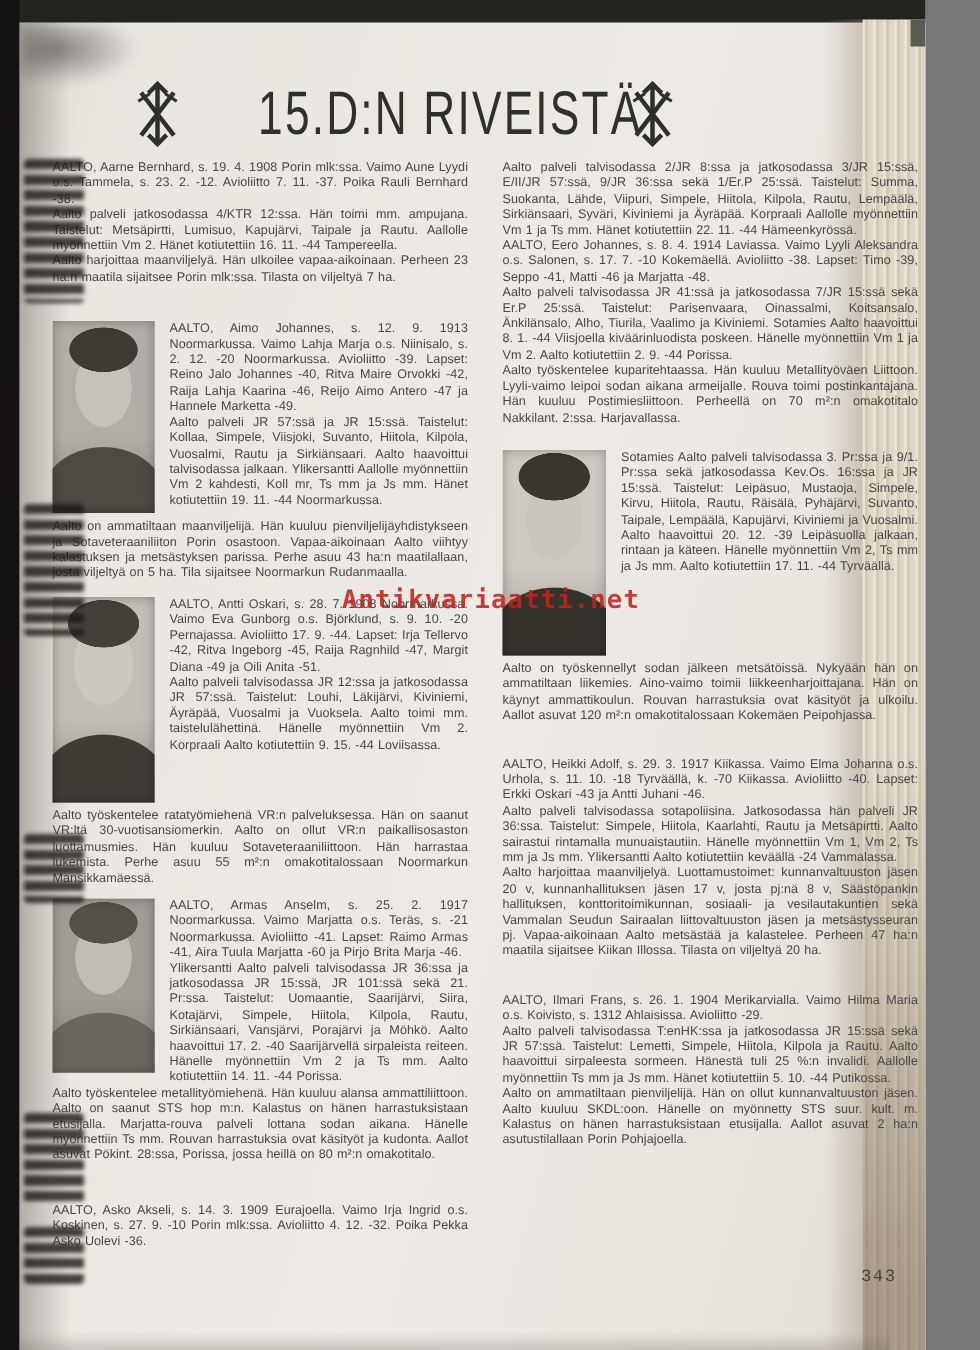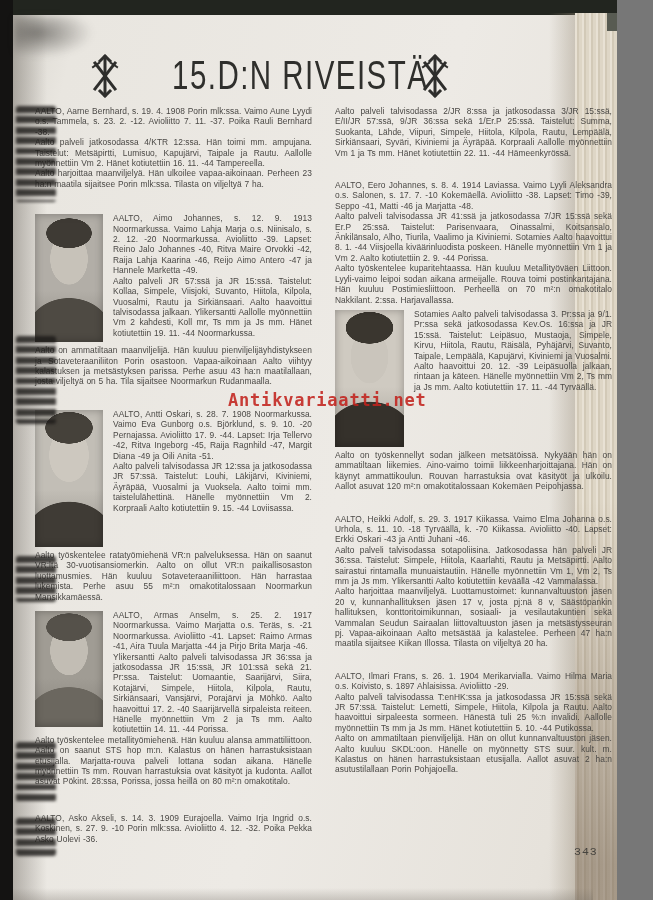--- a/index.html
+++ b/index.html
@@ -37,22 +37,22 @@
   .insignia{flex:0 0 auto;}
   
   .col{position:absolute;top:106px;width:277px;filter:blur(.25px);}
   .col-left{left:35px;}
   .col-right{left:335px;}
   .entry{position:relative;}
   .entry::after{content:"";display:block;clear:both;}
   .para{margin:0;font-size:8.4px;line-height:10.4px;text-align:justify;color:#4a4845;
         word-spacing:.4px;letter-spacing:.05px;}
   .para.clear{clear:left;}
-  .e-mb24{margin-bottom:24px;} .e-mb10{margin-bottom:22px;} .e-mb8{margin-bottom:8px;}
-  .e-mb26{margin-bottom:26px;} .e-mb6{margin-bottom:22px;} .e-mb16{margin-bottom:4px;}
+  .e-mb24{margin-bottom:24px;} .e-mb10{margin-bottom:10px;} .e-mb8{margin-bottom:8px;}
+  .e-mb26{margin-bottom:26px;} .e-mb6{margin-bottom:0;} .e-mb16{margin-bottom:16px;}
   .e-mb22{margin-bottom:22px;}
   
   .photo{float:left;width:68px;margin:1px 10px 3px 0;box-shadow:inset 0 0 8px rgba(0,0,0,.3);}
   .ph-a{height:128px;background:
         radial-gradient(ellipse 23px 15px at 50% 15%,#3e3a34 0 98%,transparent 100%),
         radial-gradient(ellipse 19px 26px at 50% 35%,#c7c2b9 0 98%,transparent 100%),
         radial-gradient(ellipse 42px 34px at 50% 92%,#4e4a43 0 98%,transparent 100%),
         linear-gradient(to bottom,#b2aea7 0 60%,#8e8a83 100%);}
   .ph-b{height:137px;background:
         radial-gradient(ellipse 24px 16px at 50% 13%,#45413a 0 98%,transparent 100%),
@@ -128,21 +128,21 @@
       <p class="para clear">Aalto on ammatiltaan maanviljelijä. Hän kuuluu pienviljelijäyhdistykseen ja Sotaveteraaniliiton Porin osastoon. Vapaa-aikoinaan Aalto viihtyy kalastuksen ja metsästyksen parissa. Perhe asuu 43 ha:n maatilallaan, josta viljeltyä on 5 ha. Tila sijaitsee Noormarkun Rudanmaalla.</p>
     </div>
     <div class="entry e-mb8">
       <div class="photo ph-b"></div>
       <p class="para">AALTO, Antti Oskari, s. 28. 7. 1908 Noormarkussa. Vaimo Eva Gunborg o.s. Björklund, s. 9. 10. -20 Pernajassa. Avioliitto 17. 9. -44. Lapset: Irja Tellervo -42, Ritva Ingeborg -45, Raija Ragnhild -47, Margit Diana -49 ja Oili Anita -51.</p>
       <p class="para">Aalto palveli talvisodassa JR 12:ssa ja jatkosodassa JR 57:ssä. Taistelut: Louhi, Läkijärvi, Kiviniemi, Äyräpää, Vuosalmi ja Vuoksela. Aalto toimi mm. taistelulähettinä. Hänelle myönnettiin Vm 2. Korpraali Aalto kotiutettiin 9. 15. -44 Loviisassa.</p>
       <p class="para clear">Aalto työskentelee ratatyömiehenä VR:n palveluksessa. Hän on saanut VR:ltä 30-vuotisansiomerkin. Aalto on ollut VR:n paikallisosaston luottamusmies. Hän kuuluu Sotaveteraaniliittoon. Hän harrastaa lukemista. Perhe asuu 55 m²:n omakotitalossaan Noormarkun Mansikkamäessä.</p>
     </div>
     <div class="entry e-mb26">
       <div class="photo ph-c"></div>
-      <p class="para">AALTO, Armas Anselm, s. 25. 2. 1917 Noormarkussa. Vaimo Marjatta o.s. Teräs, s. -21 Noormarkussa. Avioliitto -41. Lapset: Raimo Armas -41, Aira Tuula Marjatta -44 ja Pirjo Brita Marja -46.</p>
+      <p class="para">AALTO, Armas Anselm, s. 25. 2. 1917 Noormarkussa. Vaimo Marjatta o.s. Teräs, s. -21 Noormarkussa. Avioliitto -41. Lapset: Raimo Armas -41, Aira Tuula Marjatta -60 ja Pirjo Brita Marja -46.</p>
       <p class="para">Ylikersantti Aalto palveli talvisodassa JR 36:ssa ja jatkosodassa JR 15:ssä, JR 101:ssä sekä 21. Pr:ssa. Taistelut: Uomaantie, Saarijärvi, Siira, Kotajärvi, Simpele, Hiitola, Kilpola, Rautu, Sirkiänsaari, Vansjärvi, Porajärvi ja Möhkö. Aalto haavoittui 17. 2. -40 Saarijärvellä sirpaleista reiteen. Hänelle myönnettiin Vm 2 ja Ts mm. Aalto kotiutettiin 14. 11. -44 Porissa.</p>
       <p class="para clear">Aalto työskentelee metallityömiehenä. Hän kuuluu alansa ammattiliittoon. Aalto on saanut STS hop m:n. Kalastus on hänen harrastuksistaan etusijalla. Marjatta-rouva palveli lottana sodan aikana. Hänelle myönnettiin Ts mm. Rouvan harrastuksia ovat käsityöt ja kudonta. Aallot asuvat Pökint. 28:ssa, Porissa, jossa heillä on 80 m²:n omakotitalo.</p>
     </div>
     <div class="entry">
       <p class="para">AALTO, Asko Akseli, s. 14. 3. 1909 Eurajoella. Vaimo Irja Ingrid o.s. Koskinen, s. 27. 9. -10 Porin mlk:ssa. Avioliitto 4. 12. -32. Poika Pekka Asko Uolevi -36.</p>
     </div>
   </div>
 
   <div class="col col-right">
     <div class="entry e-mb6">
@@ -153,25 +153,25 @@
       <p class="para">Aalto palveli talvisodassa JR 41:ssä ja jatkosodassa 7/JR 15:ssä sekä Er.P 25:ssä. Taistelut: Parisenvaara, Oinassalmi, Koitsansalo, Änkilänsalo, Alho, Tiurila, Vaalimo ja Kiviniemi. Sotamies Aalto haavoittui 8. 1. -44 Viisjoella kiväärinluodista poskeen. Hänelle myönnettiin Vm 1 ja Vm 2. Aalto kotiutettiin 2. 9. -44 Porissa.</p>
       <p class="para">Aalto työskentelee kuparitehtaassa. Hän kuuluu Metallityöväen Liittoon. Lyyli-vaimo leipoi sodan aikana armeijalle. Rouva toimi postinkantajana. Hän kuuluu Postimiesliittoon. Perheellä on 70 m²:n omakotitalo Nakkilant. 2:ssa. Harjavallassa.</p>
     </div>
     <div class="entry e-mb22">
       <div class="photo ph-d"></div>
       <p class="para">Sotamies Aalto palveli talvisodassa 3. Pr:ssa ja 9/1. Pr:ssa sekä jatkosodassa Kev.Os. 16:ssa ja JR 15:ssä. Taistelut: Leipäsuo, Mustaoja, Simpele, Kirvu, Hiitola, Rautu, Räisälä, Pyhäjärvi, Suvanto, Taipale, Lempäälä, Kapujärvi, Kiviniemi ja Vuosalmi. Aalto haavoittui 20. 12. -39 Leipäsuolla jalkaan, rintaan ja käteen. Hänelle myönnettiin Vm 2, Ts mm ja Js mm. Aalto kotiutettiin 17. 11. -44 Tyrväällä.</p>
       <p class="para clear">Aalto on työskennellyt sodan jälkeen metsätöissä. Nykyään hän on ammatiltaan liikemies. Aino-vaimo toimii liikkeenharjoittajana. Hän on käynyt ammattikoulun. Rouvan harrastuksia ovat käsityöt ja ulkoilu. Aallot asuvat 120 m²:n omakotitalossaan Kokemäen Peipohjassa.</p>
     </div>
     <div class="entry e-mb22">
       <p class="para">AALTO, Heikki Adolf, s. 29. 3. 1917 Kiikassa. Vaimo Elma Johanna o.s. Urhola, s. 11. 10. -18 Tyrväällä, k. -70 Kiikassa. Avioliitto -40. Lapset: Erkki Oskari -43 ja Antti Juhani -46.</p>
-      <p class="para">Aalto palveli talvisodassa sotapoliisina. Jatkosodassa hän palveli JR 36:ssa. Taistelut: Simpele, Hiitola, Kaarlahti, Rautu ja Metsäpirtti. Aalto sairastui rintamalla munuaistautiin. Hänelle myönnettiin Vm 1, Vm 2, Ts mm ja Js mm. Ylikersantti Aalto kotiutettiin keväällä -42 Vammalassa.</p>
+      <p class="para">Aalto palveli talvisodassa sotapoliisina. Jatkosodassa hän palveli JR 36:ssa. Taistelut: Simpele, Hiitola, Kaarlahti, Rautu ja Metsäpirtti. Aalto sairastui rintamalla munuaistautiin. Hänelle myönnettiin Vm 1, Vm 2, Ts mm ja Js mm. Ylikersantti Aalto kotiutettiin keväällä -24 Vammalassa.</p>
       <p class="para">Aalto harjoittaa maanviljelyä. Luottamustoimet: kunnanvaltuuston jäsen 20 v, kunnanhallituksen jäsen 17 v, josta pj:nä 8 v, Säästöpankin hallituksen, konttoritoimikunnan, sosiaali- ja vesilautakuntien sekä Vammalan Seudun Sairaalan liittovaltuuston jäsen ja metsästysseuran pj. Vapaa-aikoinaan Aalto metsästää ja kalastelee. Perheen 47 ha:n maatila sijaitsee Kiikan Illossa. Tilasta on viljeltyä 20 ha.</p>
     </div>
     <div class="entry">
-      <p class="para">AALTO, Ilmari Frans, s. 26. 1. 1904 Merikarvialla. Vaimo Hilma Maria o.s. Koivisto, s. 1897 Ahlaisissa. Avioliitto -29.</p>
+      <p class="para">AALTO, Ilmari Frans, s. 26. 1. 1904 Merikarvialla. Vaimo Hilma Maria o.s. Koivisto, s. 1312 Ahlaisissa. Avioliitto -29.</p>
       <p class="para">Aalto palveli talvisodassa T:enHK:ssa ja jatkosodassa JR 15:ssä sekä JR 57:ssä. Taistelut: Lemetti, Simpele, Hiitola, Kilpola ja Rautu. Aalto haavoittui sirpaleesta sormeen. Hänestä tuli 25 %:n invalidi. Aallolle myönnettiin Ts mm ja Js mm. Hänet kotiutettiin 5. 10. -44 Putikossa.</p>
       <p class="para">Aalto on ammatiltaan pienviljelijä. Hän on ollut kunnanvaltuuston jäsen. Aalto kuuluu SKDL:oon. Hänelle on myönnetty STS suur. kult. m. Kalastus on hänen harrastuksistaan etusijalla. Aallot asuvat 2 ha:n asutustilallaan Porin Pohjajoella.</p>
     </div>
   </div>
 
   <div class="smudge" id="smudge1"></div>
   <div class="smudge" id="smudge2"></div>
   <div class="smudge" id="smudge3"></div>
   <div class="smudge" id="smudge4"></div>
   <div class="smudge" id="smudge5"></div>

